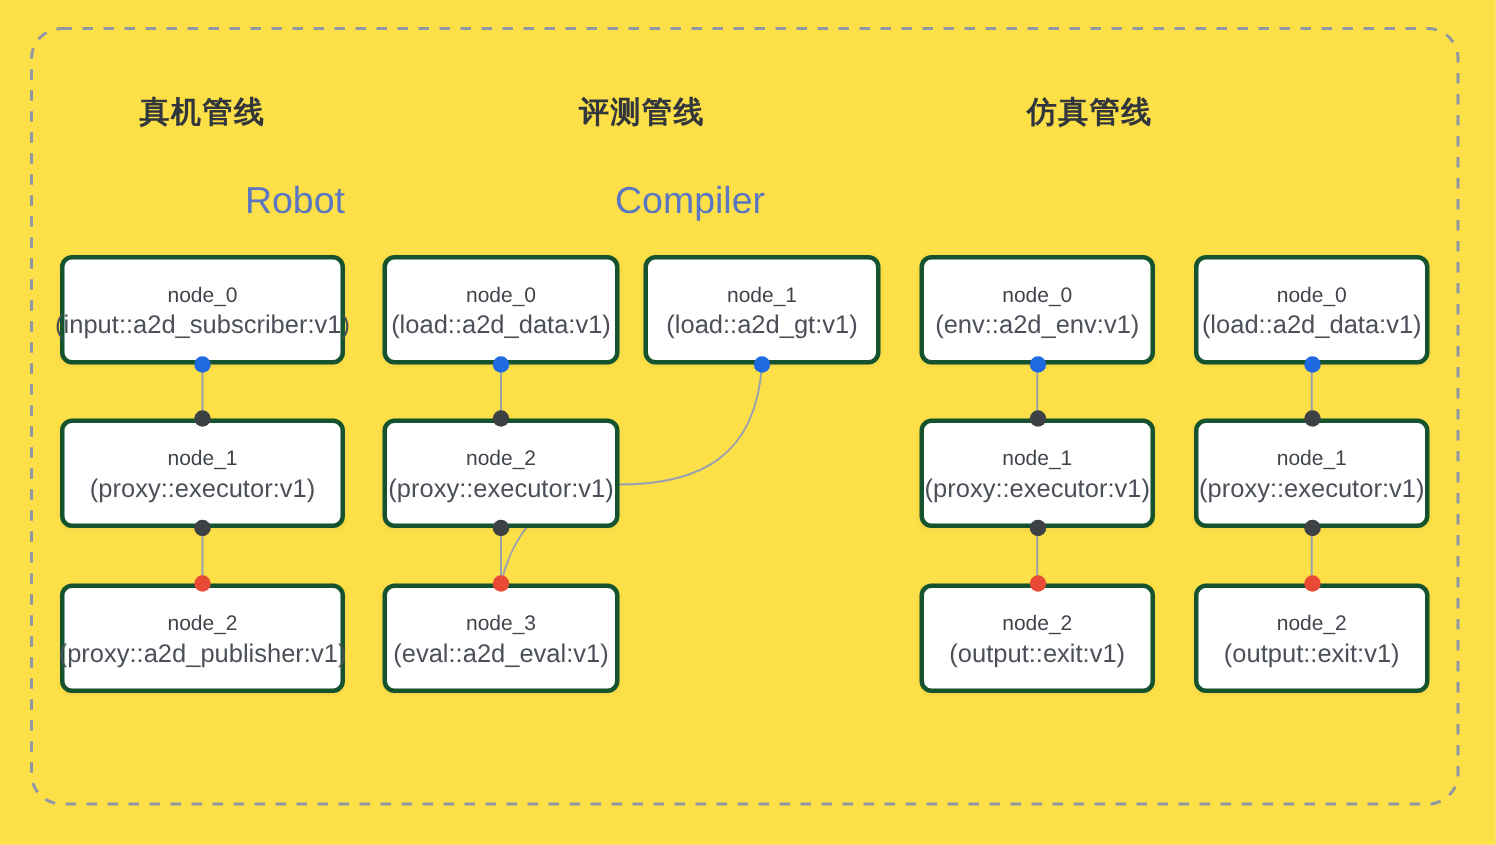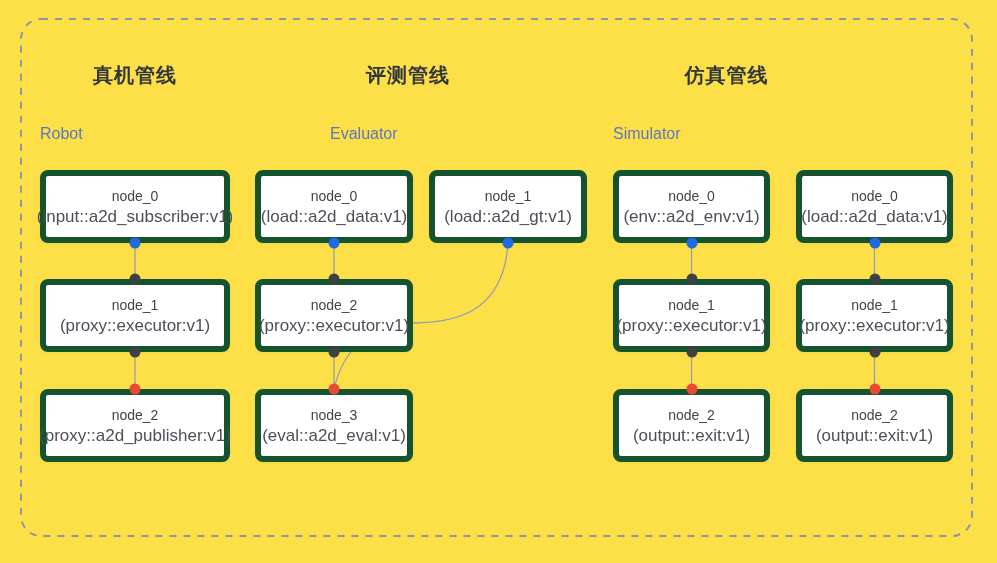--- a/index.html
+++ b/index.html
@@ -18,29 +18,29 @@
   }
   
   .hzh{
     position:absolute;top:62px;height:26px;line-height:26px;
     text-align:center;z-index:2;
     font-size:20px;font-weight:600;color:#31363d;
     letter-spacing:1px;
   }
   .hen{
     position:absolute;top:122px;height:24px;line-height:24px;
-    text-align:left;z-index:2;
-    font-size:16px;font-weight:400;color:#5b77c2;
+    text-align:right;z-index:2;
+    font-size:25px;font-weight:400;color:#5b77c2;
   }
   
   .node{
     position:absolute;z-index:2;
     height:73px;box-sizing:border-box;
     background:#ffffff;
-    border:6px solid #14532d;
+    border:3px solid #14532d;
     border-radius:8px;
     box-shadow:0 1px 3px rgba(60,70,110,0.07);
     display:flex;flex-direction:column;justify-content:center;align-items:center;
     gap:3px;
   }
   .nname{font-size:14px;color:#3f444b;line-height:17px;}
   .ntype{font-size:17px;color:#4b5058;line-height:17px;}
   
   .dot{
     position:absolute;z-index:3;
@@ -77,24 +77,23 @@
 
     <line x1="691.5" y1="243" x2="691.5" y2="279" stroke="#97a0af" stroke-width="1.3"></line>
     <line x1="691.5" y1="352" x2="691.5" y2="389" stroke="#97a0af" stroke-width="1.3"></line>
 
     <line x1="874.5" y1="243" x2="874.5" y2="279" stroke="#97a0af" stroke-width="1.3"></line>
     <line x1="874.5" y1="352" x2="874.5" y2="389" stroke="#97a0af" stroke-width="1.3"></line>
   </svg>
 
   <div class="hzh" style="left:40px;width:190px">真机管线</div>
   <div class="hen" style="left:40px;width:190px">Robot</div>
-  <div class="hzh" style="left:318px;width:180px">评测管线</div>
-  <div class="hen" style="left:330px;width:180px">Evaluator</div>
+  <div class="hzh" style="left:338px;width:180px">评测管线</div>
+  <div class="hen" style="left:330px;width:180px">Compiler</div>
   <div class="hzh" style="left:648px;width:157px">仿真管线</div>
-  <div class="hen" style="left:613px;width:157px">Simulator</div>
 
   <div class="node col-r row-a">
     <div class="nname">node_0</div>
     <div class="ntype">(input::a2d_subscriber:v1)</div>
   </div>
   <div class="node col-r row-b">
     <div class="nname">node_1</div>
     <div class="ntype">(proxy::executor:v1)</div>
   </div>
   <div class="node col-r row-c">

